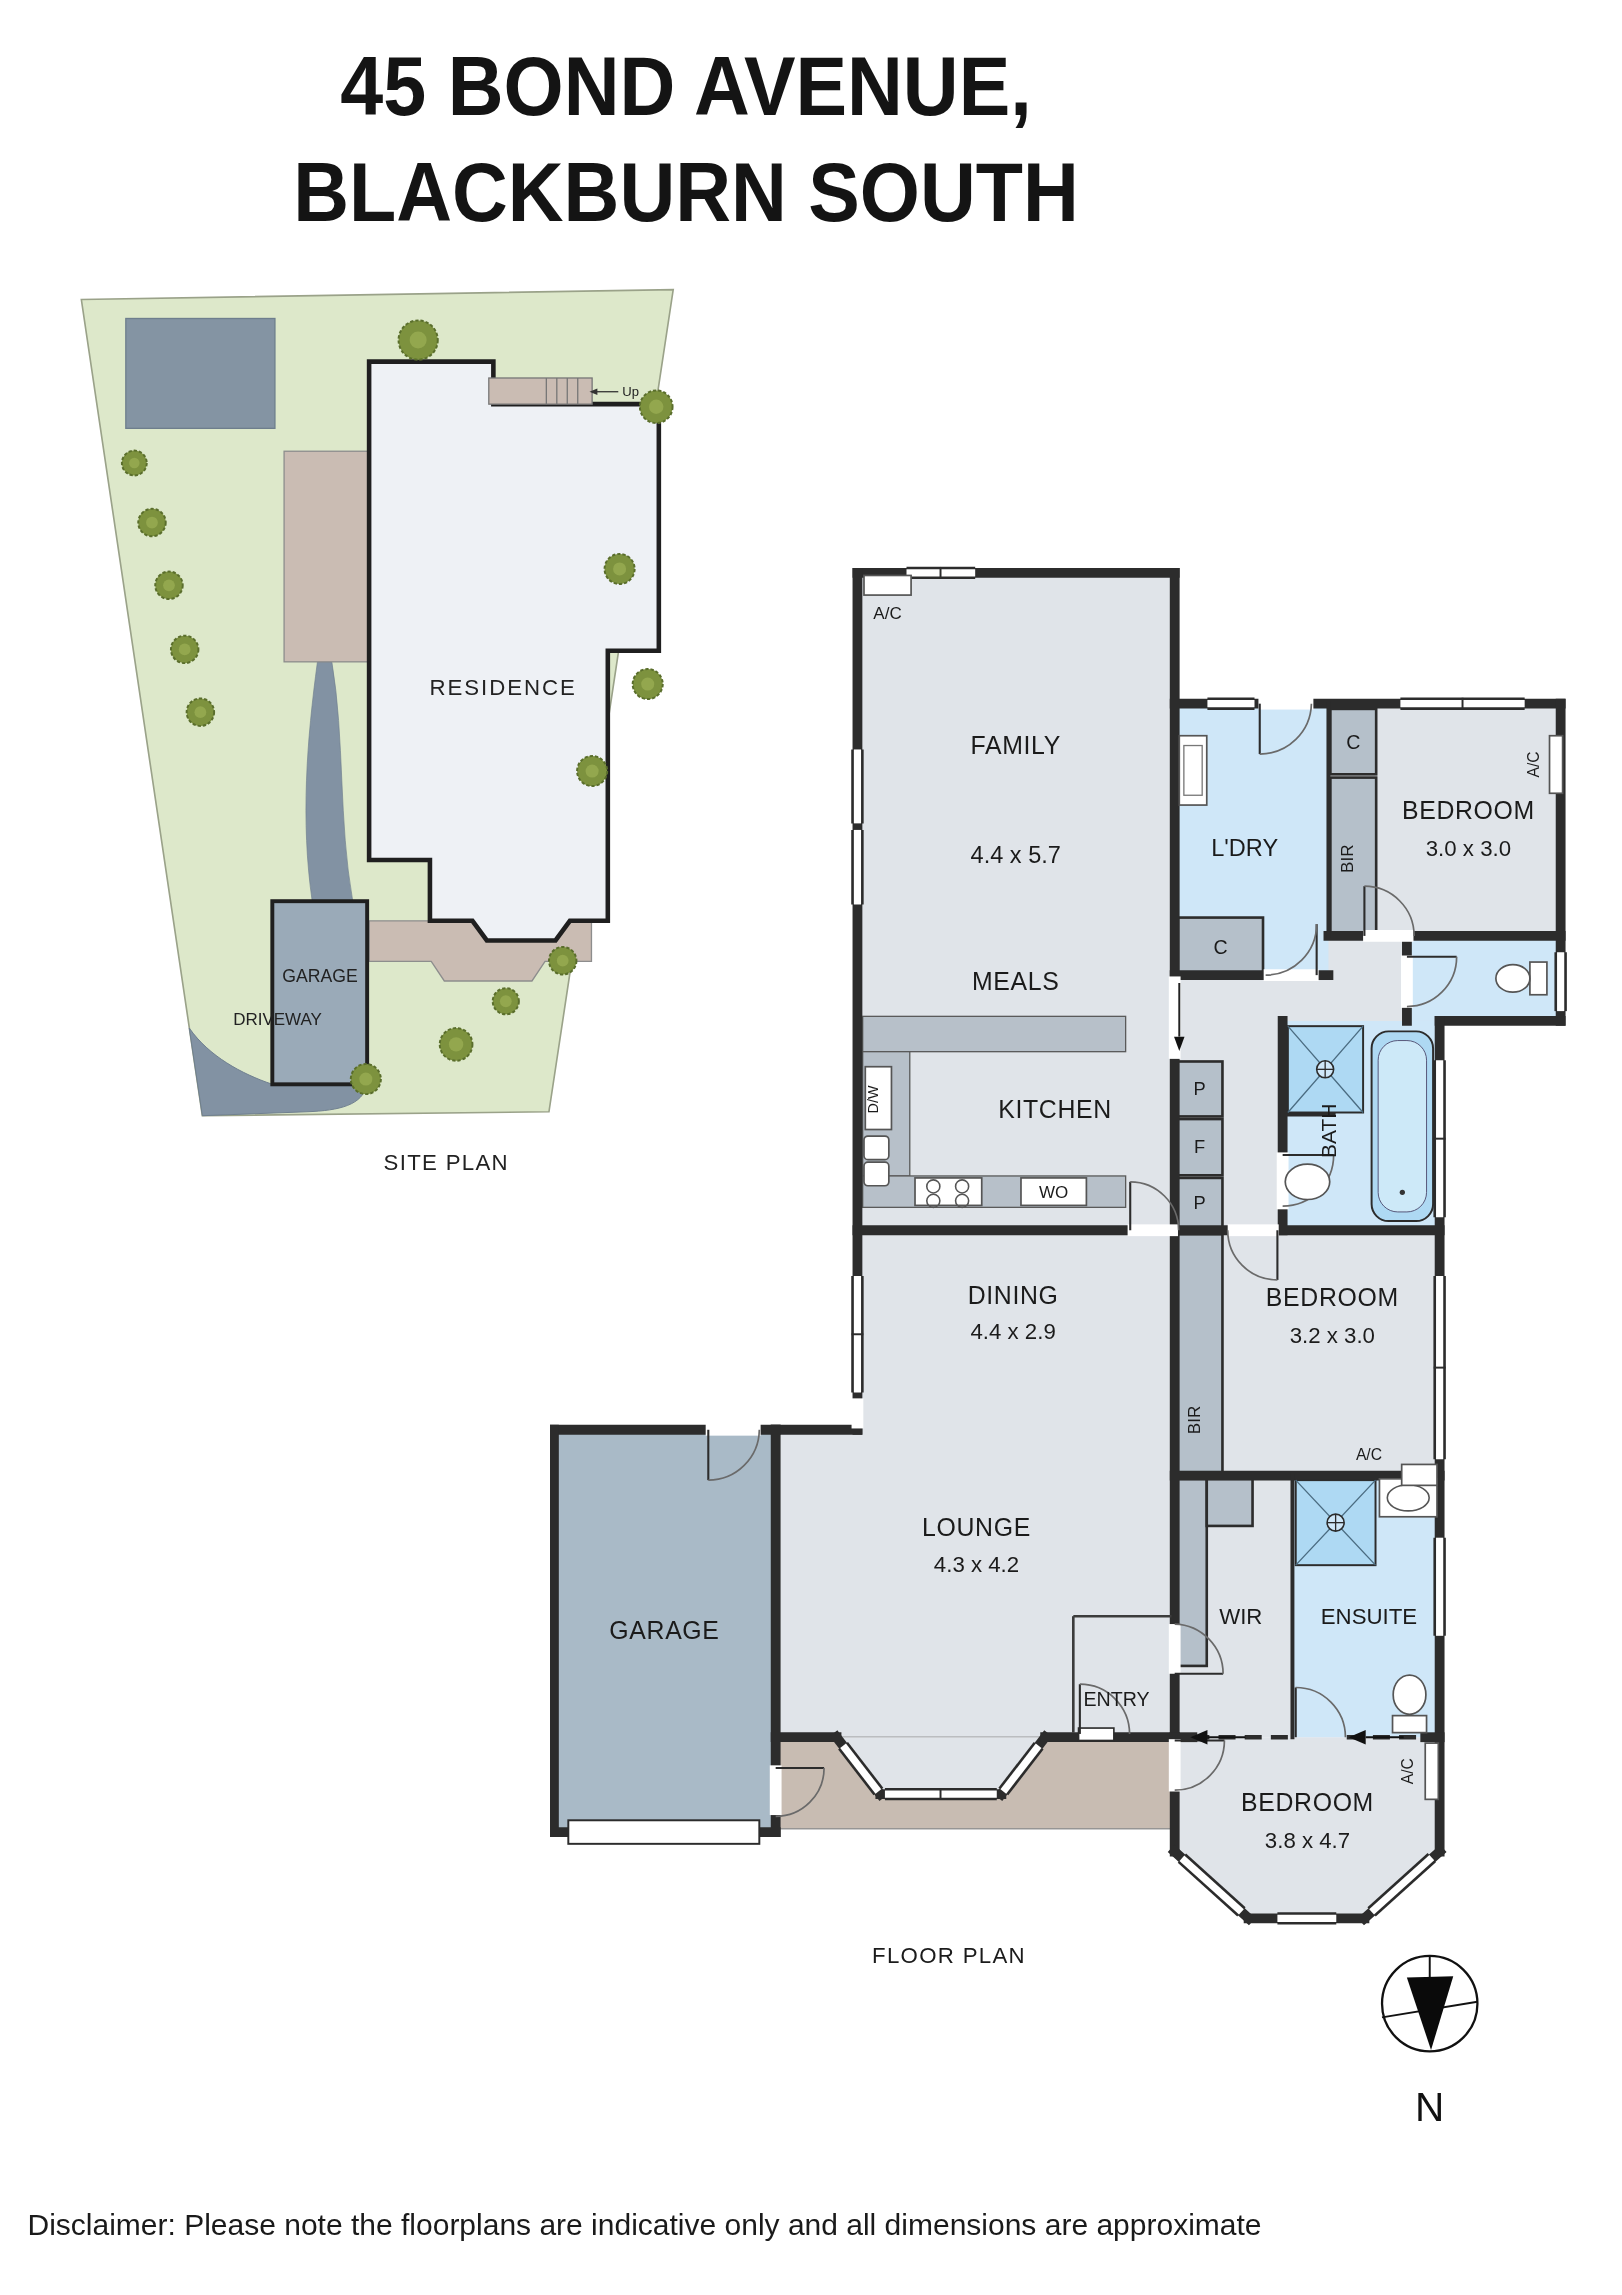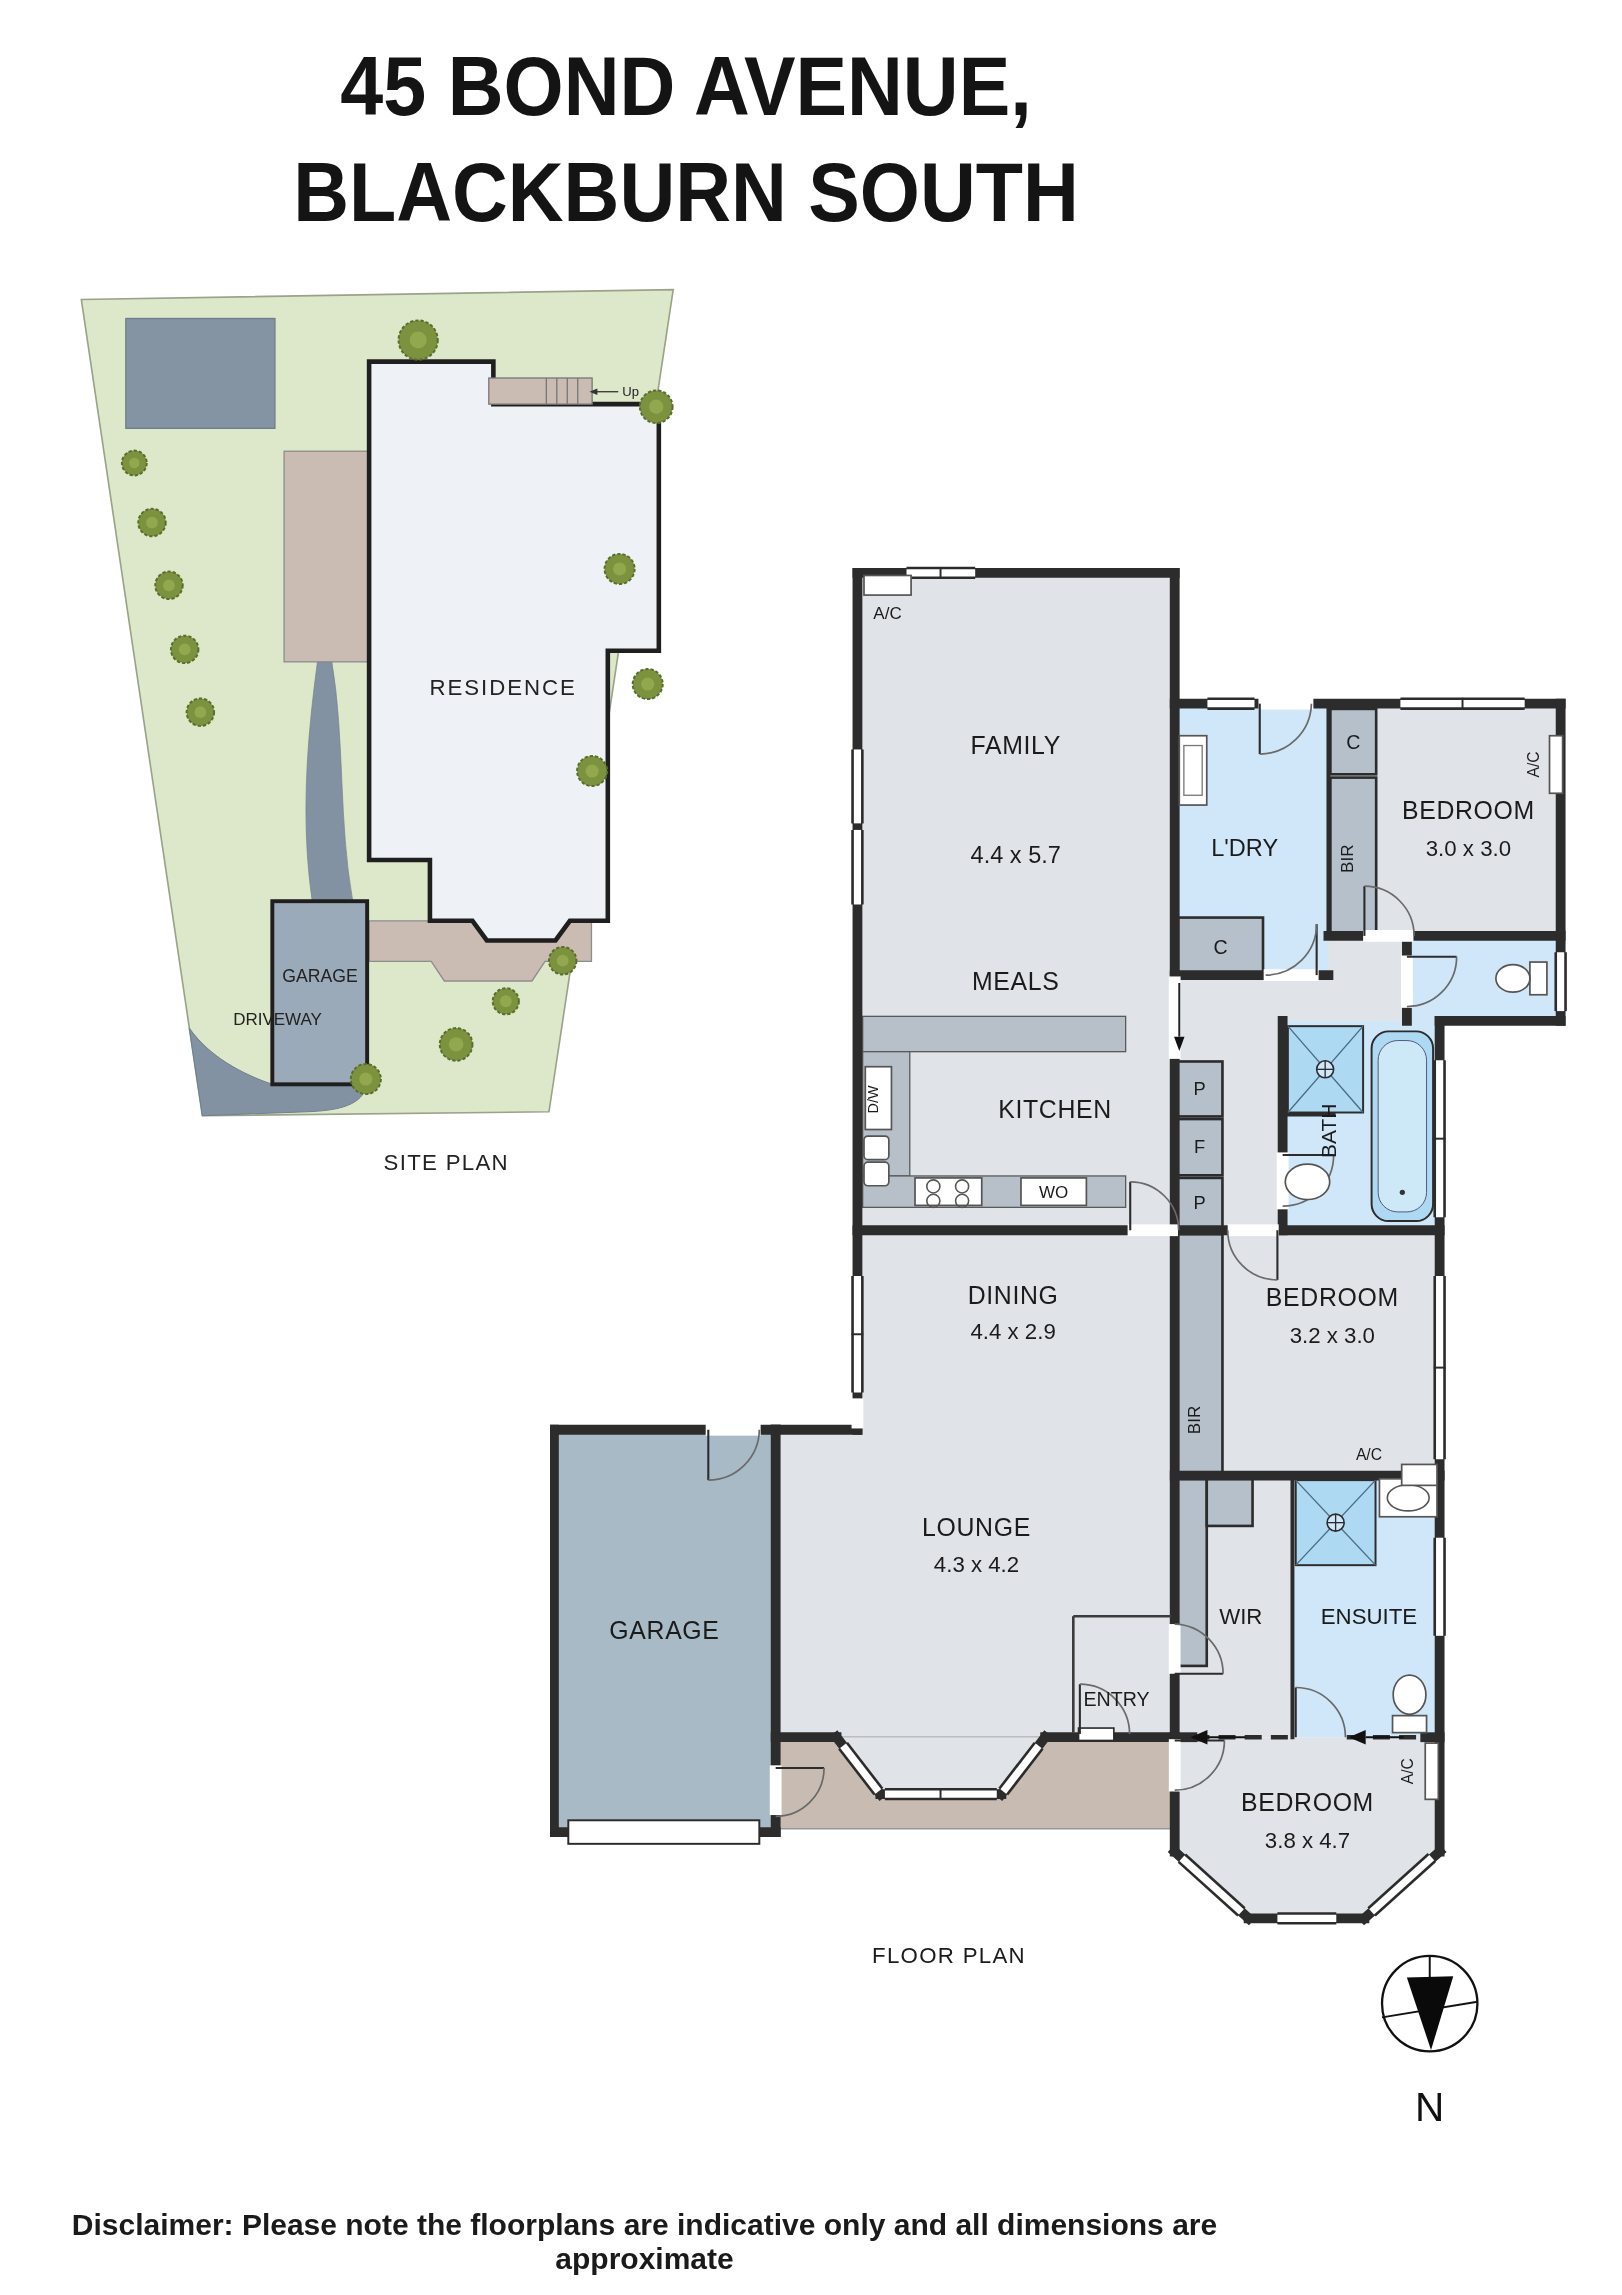--- a/index.html
+++ b/index.html
@@ -5,21 +5,21 @@
   html,body{margin:0;padding:0;background:#ffffff;}
   body{width:1623px;height:2295px;position:relative;overflow:hidden;
        font-family:"Liberation Sans",sans-serif;}
   .abs{position:absolute;}
   
   #title{top:34px;left:0;width:1372px;text-align:center;color:#141414;
          font-weight:700;font-size:84px;line-height:1.26;letter-spacing:0px;}
   #title .tline{transform:scaleX(.92);transform-origin:center;}
   
   #disclaimer{top:2208px;left:0;width:1289px;text-align:center;color:#1a1a1a;
-              font-size:30px;font-weight:700;}
+              font-size:30px;font-weight:400;}
   
   svg{display:block;}
   .wall{stroke:#2c2c2c;stroke-width:15;fill:none;stroke-linecap:square;}
   .wallthin{stroke:#2c2c2c;stroke-width:6;fill:none;stroke-linecap:square;}
   .part{stroke:#3c3c3c;stroke-width:4;fill:none;}
   .dashw{stroke:#2c2c2c;stroke-width:7;stroke-dasharray:26 14;fill:none;}
   .winb{stroke:#2c2c2c;stroke-width:19;fill:none;}
   .winw{stroke:#ffffff;stroke-width:11;fill:none;}
   .wtick{stroke:#2c2c2c;stroke-width:3;}
   .opening{fill:#ffffff;stroke:none;}

